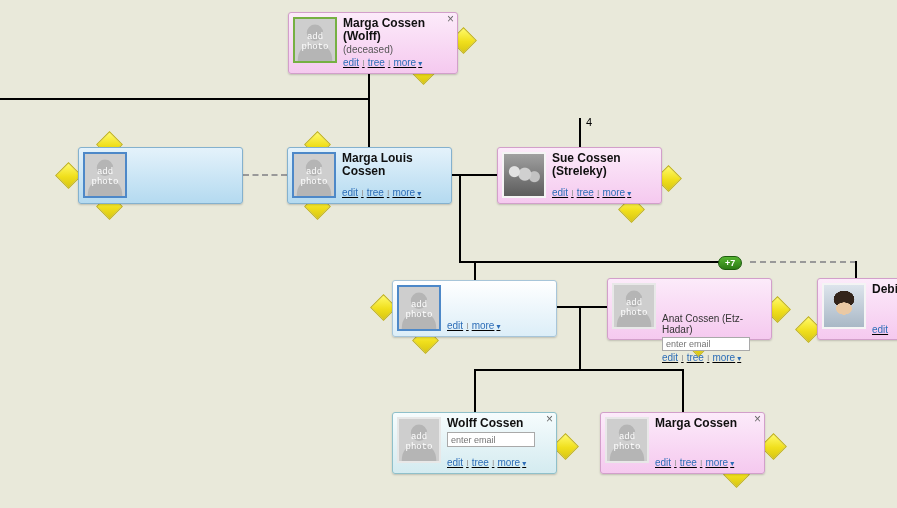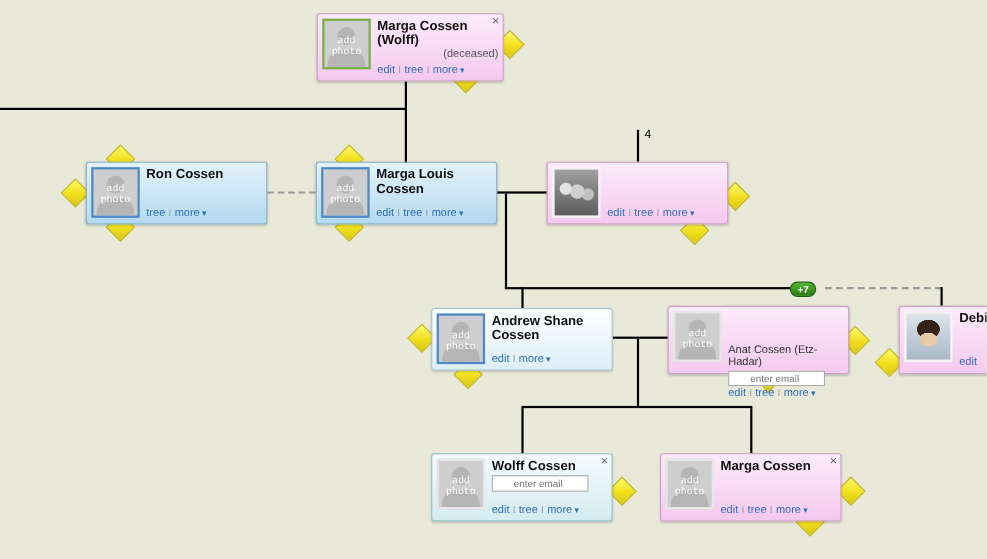--- a/index.html
+++ b/index.html
@@ -36,29 +36,29 @@
       radial-gradient(ellipse 13px 10px at 50% 56%, #eac9a4 0 60%, transparent 62%),
       radial-gradient(ellipse 17px 14px at 50% 34%, #33241a 0 60%, transparent 62%),
       linear-gradient(180deg,#dde4ec 0%,#a9b8c6 100%); }
   .sil { position:absolute; left:0; top:0; width:100%; height:100%; }
   .addtxt { position:absolute; top:13px; left:0; right:0; text-align:center;
             color:#fff; font-size:9px; line-height:10px; }
 
   .info { flex:1; min-width:0; align-self:stretch; display:flex; flex-direction:column; padding-left:6px; }
   .pname { font-size:12px; font-weight:bold; color:#101010; line-height:13px; }
   .pname.small { font-size:10px; font-weight:normal; color:#333; line-height:11px;margin-top:30px; }
-  .pstatus { font-size:10px; color:#555; margin-top:1px;text-align:right; }
-  .plinks { margin-top:auto; font-size:10px; line-height:11px; white-space:nowrap; }
+  .pstatus { font-size:10px; color:#555; margin-top:1px; }
+  .plinks { margin-top:auto; font-size:10px; line-height:11px; white-space:nowrap;text-decoration:underline; }
   .plinks a { color:#2e6eb8; text-decoration:none; cursor:pointer; }
   .sep { color:#9a9a9a; margin:0 3px; font-size:9px; }
   .caret { color:#2e6eb8; font-size:8px; margin-left:2px; }
   .close { position:absolute; top:0; right:3px; font-size:12px; line-height:13px;
            color:#666; cursor:pointer; z-index:4; }
   .email { width:88px; height:15px; font-size:9px; color:#444; border:1px solid #a9a9a9;
-           background:#fff; padding:1px 19px; margin:2px 0 1px 0; }
+           background:#fff; padding:1px 3px; margin:2px 0 1px 0; }
 
   .badge { position:absolute; z-index:3; background:linear-gradient(#55b430,#2c7a16);
            border:1px solid #1d5c0d; color:#fff; font-size:9px; font-weight:bold;
            padding:1px 6px; border-radius:8px; cursor:pointer; }
   .count { position:absolute; z-index:3; font-size:11px; color:#000; }
 </style>
 </head>
 <body>
 
 <div id="canvas">
@@ -119,26 +119,20 @@
   </div>
 
   <div class="card blue" style="left:78px;top:147px;width:165px;height:57px">
     <div class="photo bblue">
       <svg class="sil" viewBox="0 0 44 46">
           <circle cx="22" cy="15" r="9" fill="#b5b5b5"></circle>
           <path d="M3 46 Q3 28 22 28 Q41 28 41 46 Z" fill="#b5b5b5"></path>
         </svg>
       <span class="addtxt">add photo</span>
     </div>
-    <div class="info">
-      <div class="pname">Ron Cossen</div>
-      <div class="plinks">
-        <a>tree</a><span class="sep">I</span><a>more</a><span class="caret">▾</span>
-      </div>
-    </div>
   </div>
 
   <div class="card blue" style="left:287px;top:147px;width:165px;height:57px">
     <div class="photo bblue">
       <svg class="sil" viewBox="0 0 44 46">
           <circle cx="22" cy="15" r="9" fill="#b5b5b5"></circle>
           <path d="M3 46 Q3 28 22 28 Q41 28 41 46 Z" fill="#b5b5b5"></path>
         </svg>
       <span class="addtxt">add photo</span>
     </div>
@@ -146,36 +140,36 @@
       <div class="pname">Marga Louis Cossen</div>
       <div class="plinks">
         <a>edit</a><span class="sep">I</span><a>tree</a><span class="sep">I</span><a>more</a><span class="caret">▾</span>
       </div>
     </div>
   </div>
 
   <div class="card pink" style="left:497px;top:147px;width:165px;height:57px">
     <div class="photo real-sue"></div>
     <div class="info">
+      <div class="pname">Sue Cossen (Streleky)</div>
       <div class="plinks">
         <a>edit</a><span class="sep">I</span><a>tree</a><span class="sep">I</span><a>more</a><span class="caret">▾</span>
       </div>
     </div>
   </div>
 
   <div class="card white" style="left:392px;top:280px;width:165px;height:57px">
     <div class="photo bblue">
       <svg class="sil" viewBox="0 0 44 46">
           <circle cx="22" cy="15" r="9" fill="#b5b5b5"></circle>
           <path d="M3 46 Q3 28 22 28 Q41 28 41 46 Z" fill="#b5b5b5"></path>
         </svg>
       <span class="addtxt">add photo</span>
     </div>
     <div class="info">
-      <div class="pname">Andrew Shane Cossen</div>
       <div class="plinks">
         <a>edit</a><span class="sep">I</span><a>more</a><span class="caret">▾</span>
       </div>
     </div>
   </div>
 
   <div class="card pink" style="left:607px;top:278px;width:165px;height:62px">
     <div class="photo">
       <svg class="sil" viewBox="0 0 44 46">
           <circle cx="22" cy="15" r="9" fill="#b5b5b5"></circle>

